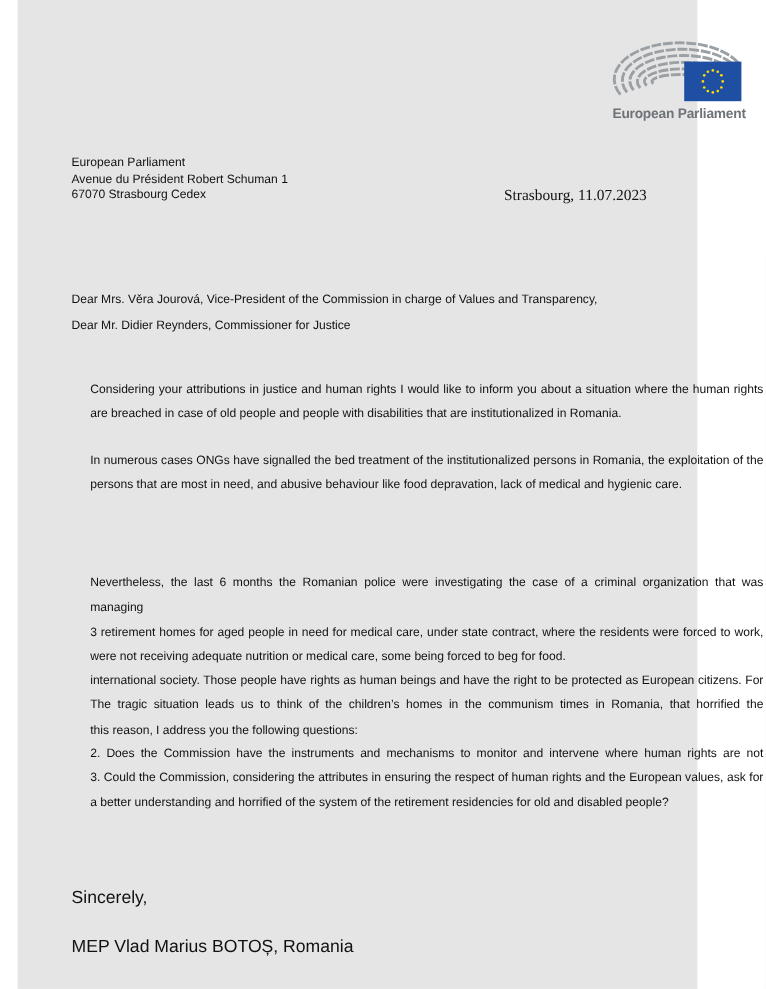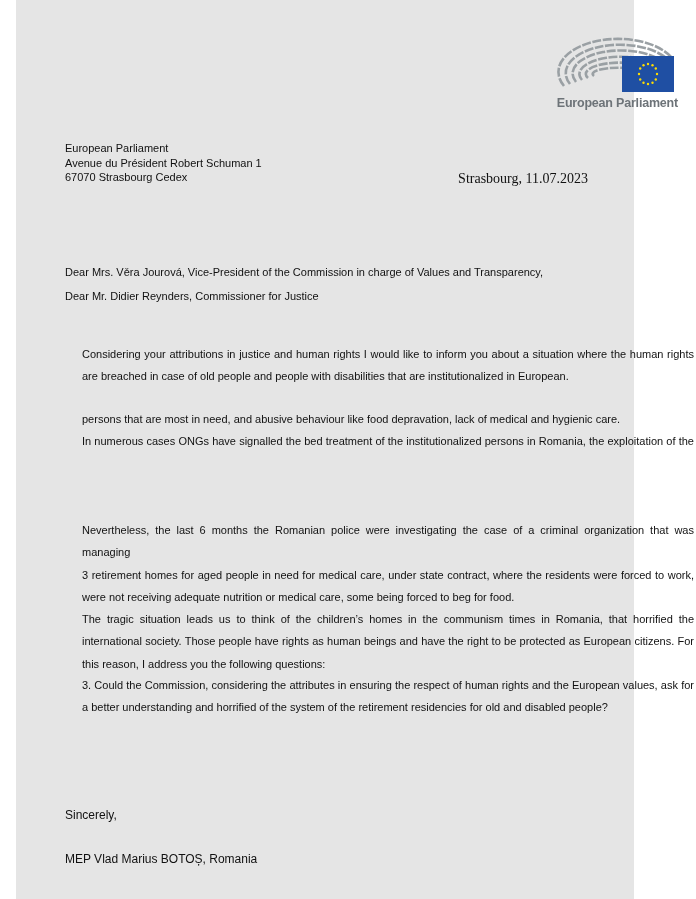--- a/index.html
+++ b/index.html
@@ -12,21 +12,21 @@
                font-size: 12.5px; font-weight: bold; color: #6d7378; letter-spacing: -0.2px;
                white-space: nowrap; }
   .address { position: absolute; left: 49px; top: 141px; font-size: 11px; line-height: 14.5px; }
   .address div { white-space: nowrap; }
   .date { position: absolute; right: 46px; top: 171px; font-size: 14px; white-space: nowrap; font-family: Liberation Serif, serif; }
   .salutation { position: absolute; left: 49px; font-size: 11px; white-space: nowrap; }
   .para { position: absolute; left: 49px; width: 612px; font-size: 11px; line-height: 22.3px;
           text-align: justify; margin-left: 17px; }
   .para .ln { display: block; white-space: nowrap; }
   .para .ln.just { text-align: justify; text-align-last: justify; white-space: normal; }
-  .closing { position: absolute; left: 49px; font-size: 12px; white-space: nowrap; }
+  .closing { position: absolute; left: 49px; font-size: 16px; white-space: nowrap; }
 </style>
 </head>
 <body>
 
 <div class="page">
 
   <div class="logo">
     <svg width="122" height="66" viewBox="0 0 122 66">
       <g fill="none" stroke="#9aa0a4" stroke-width="2.6" stroke-linecap="butt" stroke-dasharray="9 1.6">
         <path d="M8 58 A54 30 0 0 1 116 30"></path>
@@ -61,38 +61,39 @@
     <div>67070 Strasbourg Cedex</div>
   </div>
 
   <div class="date">Strasbourg, 11.07.2023</div>
 
   <div class="salutation" style="top:266px">Dear Mrs. Věra Jourová, Vice-President of the Commission in charge of Values and Transparency,</div>
   <div class="salutation" style="top:290px">Dear Mr. Didier Reynders, Commissioner for Justice</div>
 
   <div class="para" style="top:343px">
     <span class="ln just">Considering your attributions in justice and human rights I would like to inform you about a situation where the human rights</span>
-    <span class="ln">are breached in case of old people and people with disabilities that are institutionalized in European.</span>
+    <span class="ln">are breached in case of old people and people with disabilities that are institutionalized in Romania.</span>
   </div>
 
   <div class="para" style="top:408px">
+    <span class="ln just">In numerous cases ONGs have signalled the bed treatment of the institutionalized persons in Romania, the exploitation of the</span>
     <span class="ln">persons that are most in need, and abusive behaviour like food depravation, lack of medical and hygienic care.</span>
-    <span class="ln just">In numerous cases ONGs have signalled the bed treatment of the institutionalized persons in Romania, the exploitation of the</span>
   </div>
 
   <div class="para" style="top:519px">
     <span class="ln just">Nevertheless, the last 6 months the Romanian police were investigating the case of a criminal organization that was managing</span>
     <span class="ln just">3 retirement homes for aged people in need for medical care, under state contract, where the residents were forced to work,</span>
     <span class="ln">were not receiving adequate nutrition or medical care, some being forced to beg for food.</span>
+    <span class="ln just">international society. Those people have rights as human beings and have the right to be protected as European citizens. For</span>
     <span class="ln just">The tragic situation leads us to think of the children’s homes in the communism times in Romania, that horrified the</span>
-    <span class="ln just">international society. Those people have rights as human beings and have the right to be protected as European citizens. For</span>
     <span class="ln">this reason, I address you the following questions:</span>
   </div>
 
   <div class="para" style="top:674px">
+    <span class="ln just">2. Does the Commission have the instruments and mechanisms to monitor and intervene where human rights are not</span>
     <span class="ln just">3. Could the Commission, considering the attributes in ensuring the respect of human rights and the European values, ask for</span>
     <span class="ln">a better understanding and horrified of the system of the retirement residencies for old and disabled people?</span>
   </div>
 
   <div class="closing" style="top:808px">Sincerely,</div>
   <div class="closing" style="top:852px">MEP Vlad Marius BOTOȘ, Romania</div>
 
 </div>
 
 </body></html>

